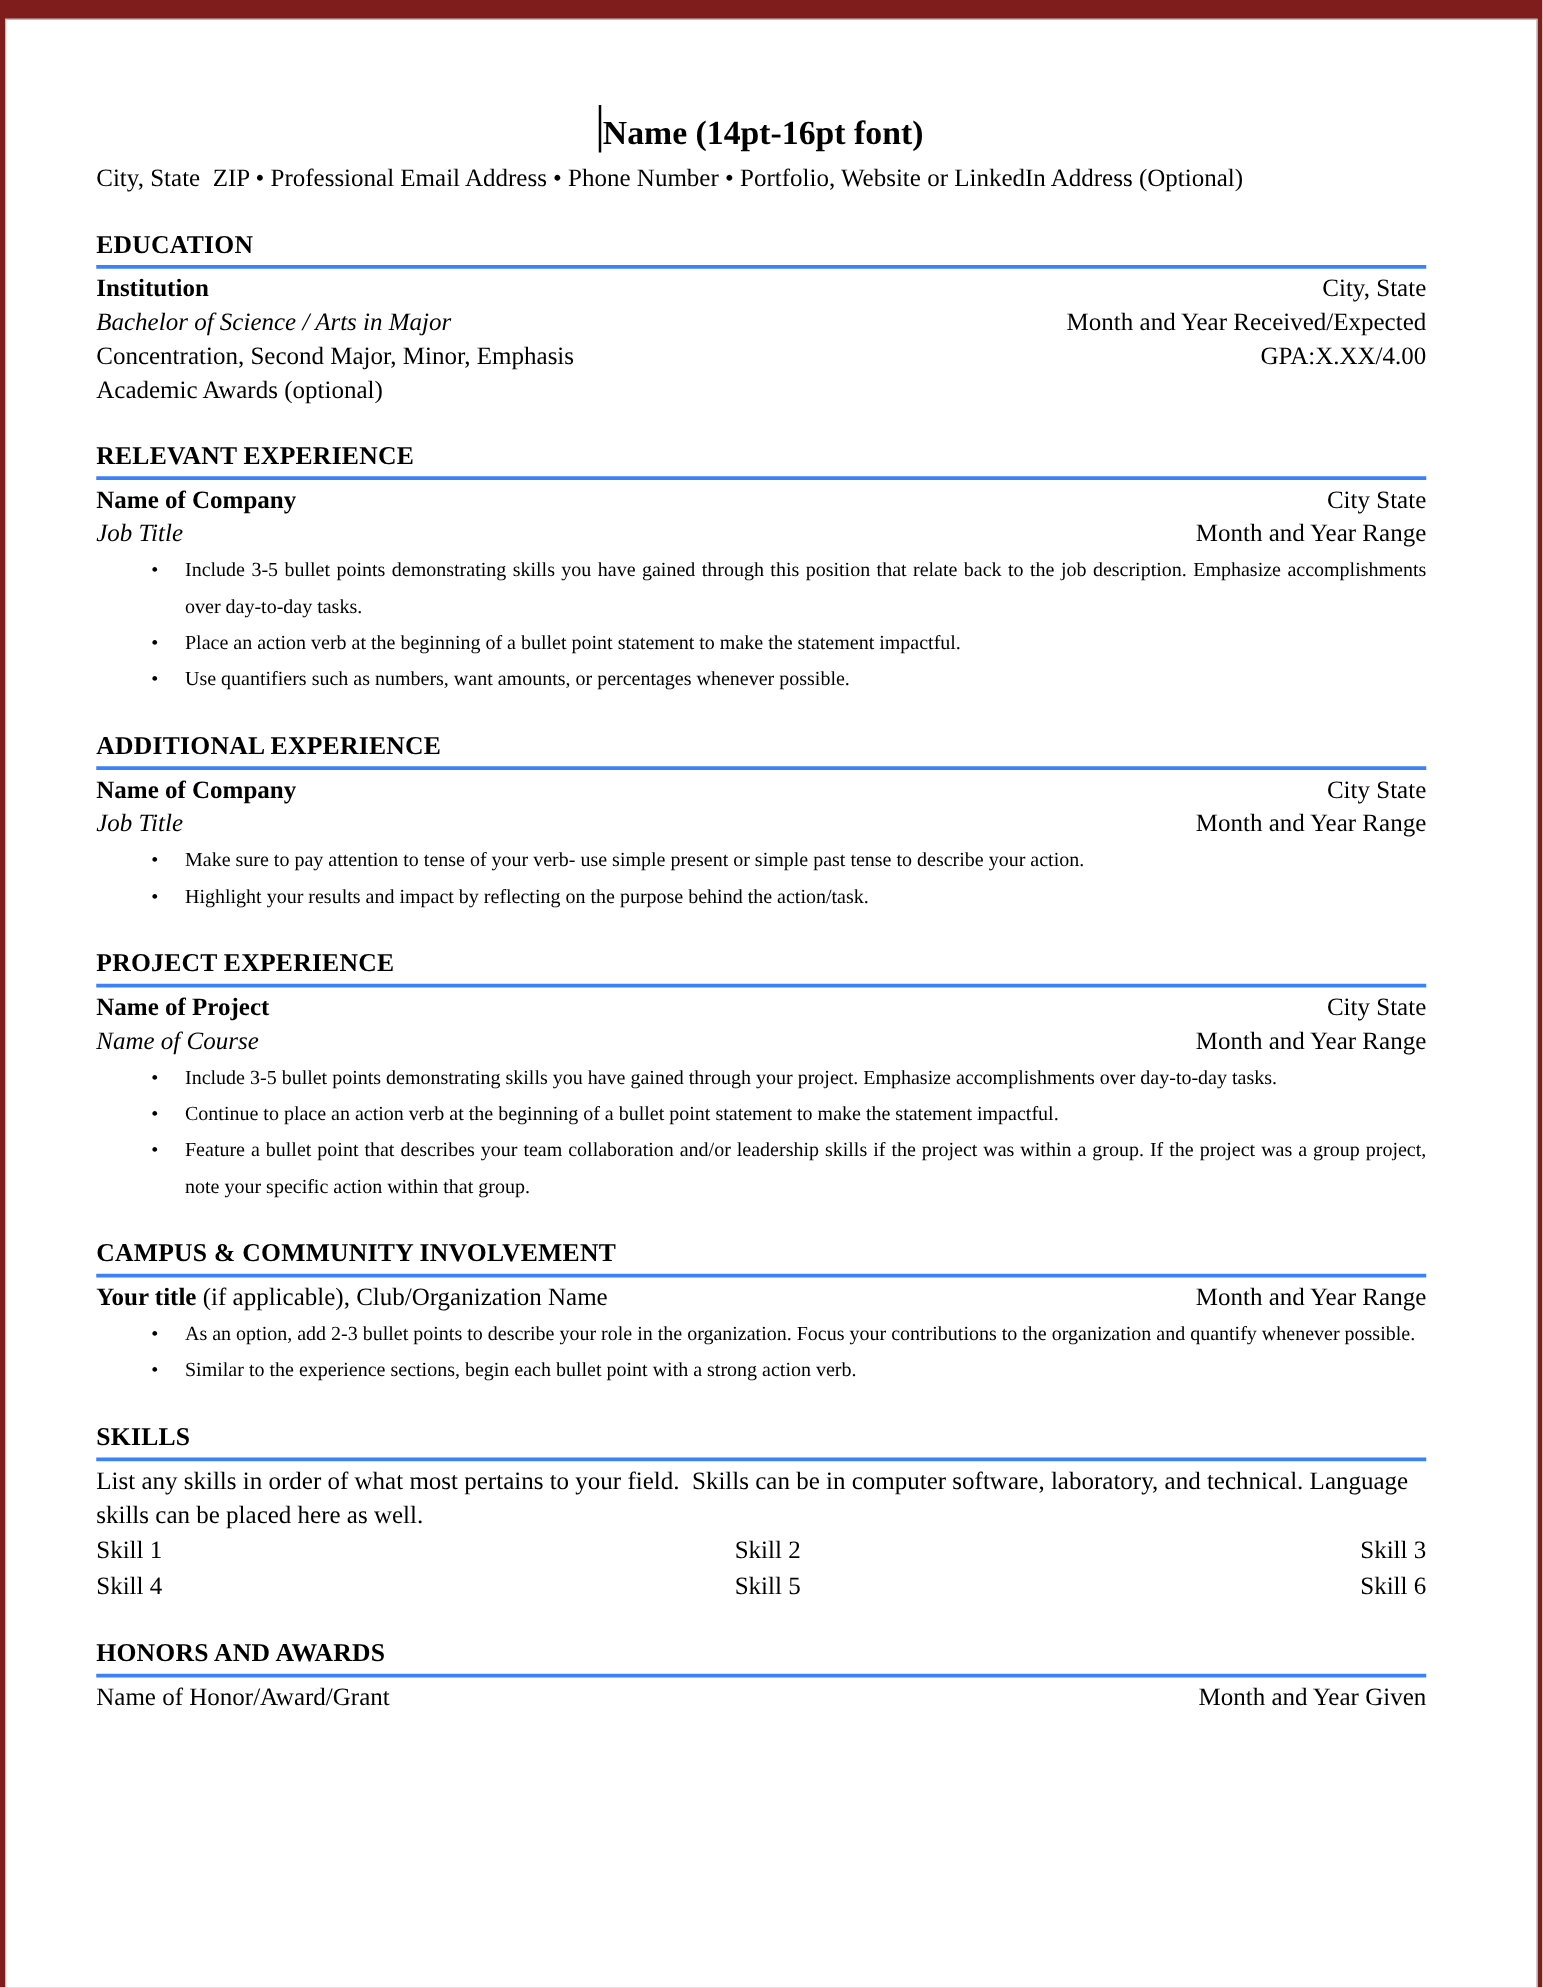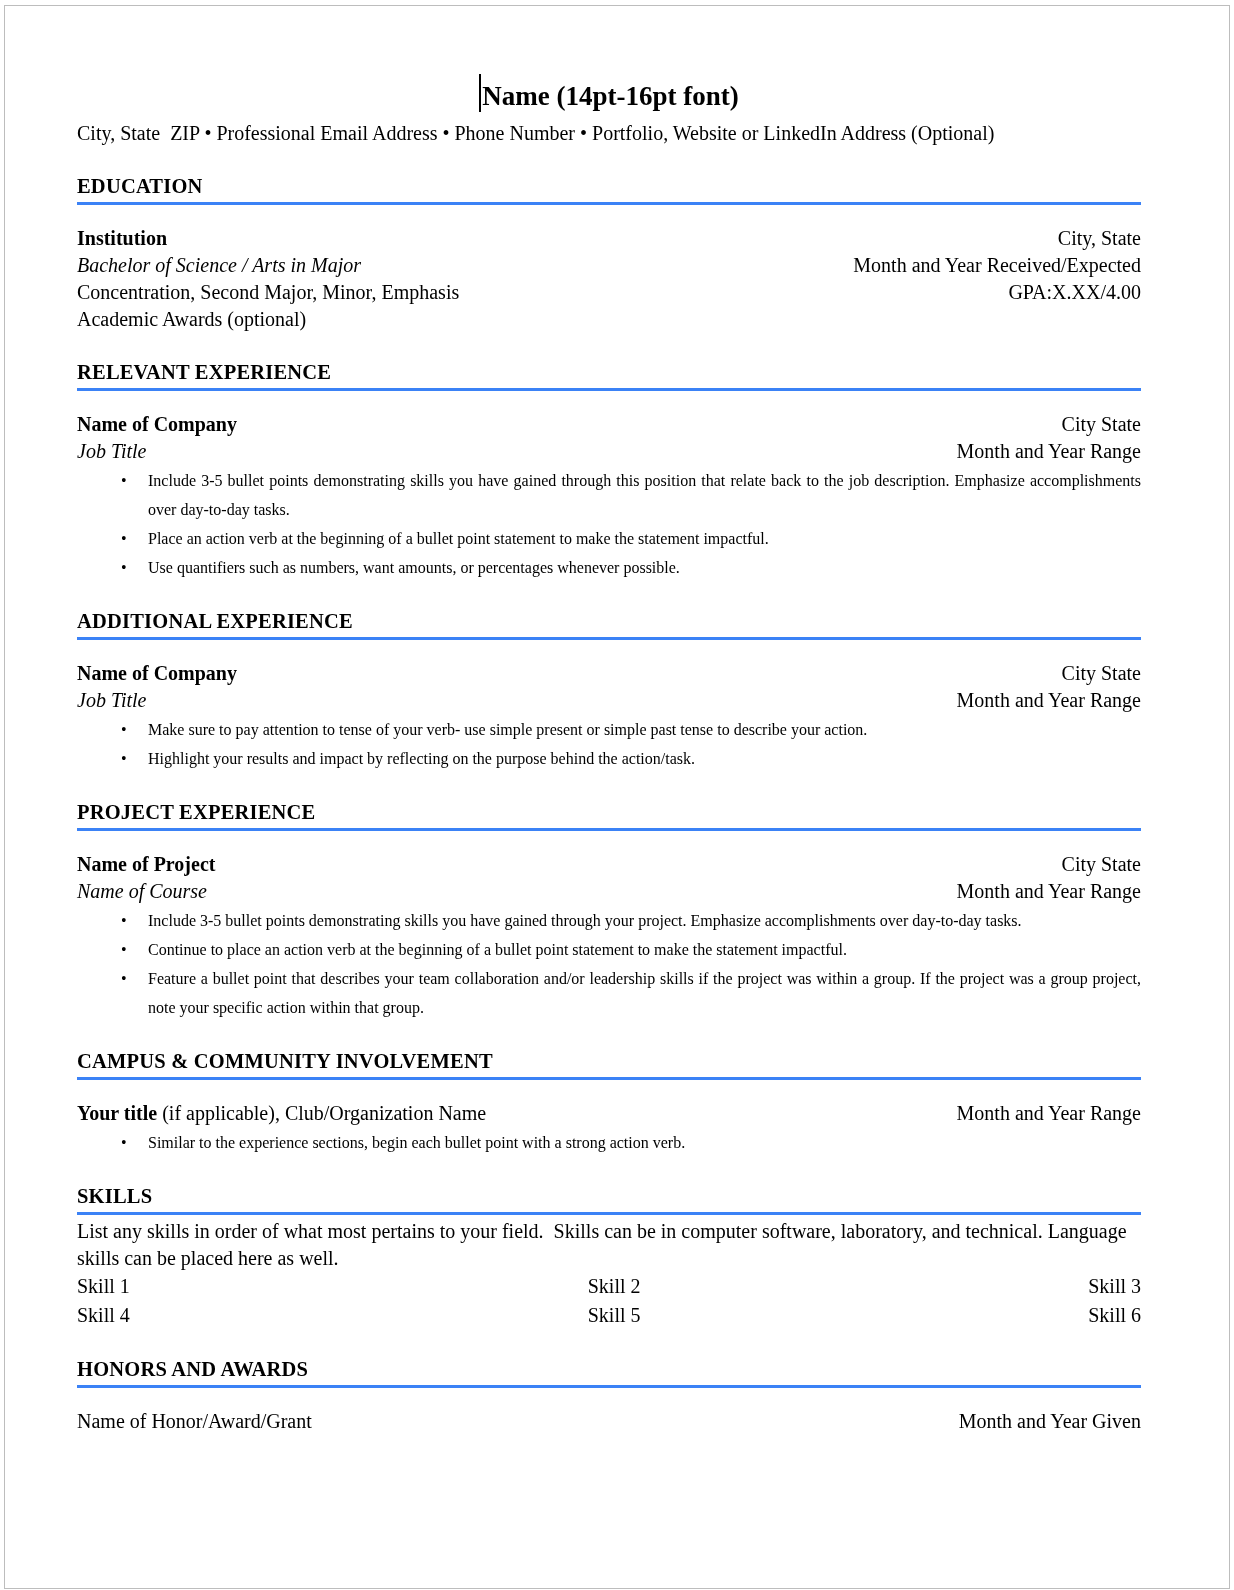--- a/index.html
+++ b/index.html
@@ -6,22 +6,22 @@
   html, body {
     margin: 0;
     padding: 0;
     background: #ececec;
     font-family: "Liberation Serif", "DejaVu Serif", serif;
     color: #000;
   }
   .viewport {
     width: 1234px;
     height: 1590px;
-    padding: 5px 4px;
-    background: #ffffff;
+    padding: 15px 4px;
+    background: #7f1d1d;
   }
   .page {
     width: 1226px;
     height: 1584px;
     background: #ffffff;
     border: 1px solid #bdbdbd;
     padding: 68px 88px 40px 72px;
   }
   
   .title-row {
@@ -59,21 +59,21 @@
     padding-bottom: 3px;
     border-bottom: 3px solid #3b82f6;
     letter-spacing: 0.2px;
   }
   .row {
     display: flex;
     justify-content: space-between;
     font-size: 20px;
     line-height: 27px;
   }
-  .row:first-of-type { margin-top: 20px; gap: 40px; }
+  .row:first-of-type { margin-top: 3px; gap: 40px; }
   .bold { font-weight: bold; }
   .italic { font-style: italic; }
   
   ul.bullets {
     list-style: none;
     margin: 1px 0 0 0;
     padding: 0;
   }
   ul.bullets li {
     position: relative;
@@ -184,20 +184,21 @@
       </ul>
     </section>
 
     <section>
       <h2 class="sec-heading">CAMPUS &amp; COMMUNITY INVOLVEMENT</h2>
       <div class="row">
         <span><span class="bold">Your title</span><span> (if applicable), Club/Organization Name</span></span>
         <span>Month and Year Range</span>
       </div>
       <ul class="bullets">
+        <li>As an option, add 2-3 bullet points to describe your role in the organization. Focus your contributions to the organization and quantify whenever possible.</li>
         <li>Similar to the experience sections, begin each bullet point with a strong action verb.</li>
       </ul>
     </section>
 
     <section>
       <h2 class="sec-heading">SKILLS</h2>
       <div class="skills-desc">List any skills in order of what most pertains to your field.  Skills can be in computer software, laboratory, and technical. Language skills can be placed here as well.</div>
       <div class="skills-row">
         <span class="col-a">Skill 1</span>
         <span class="col-b">Skill 2</span>

